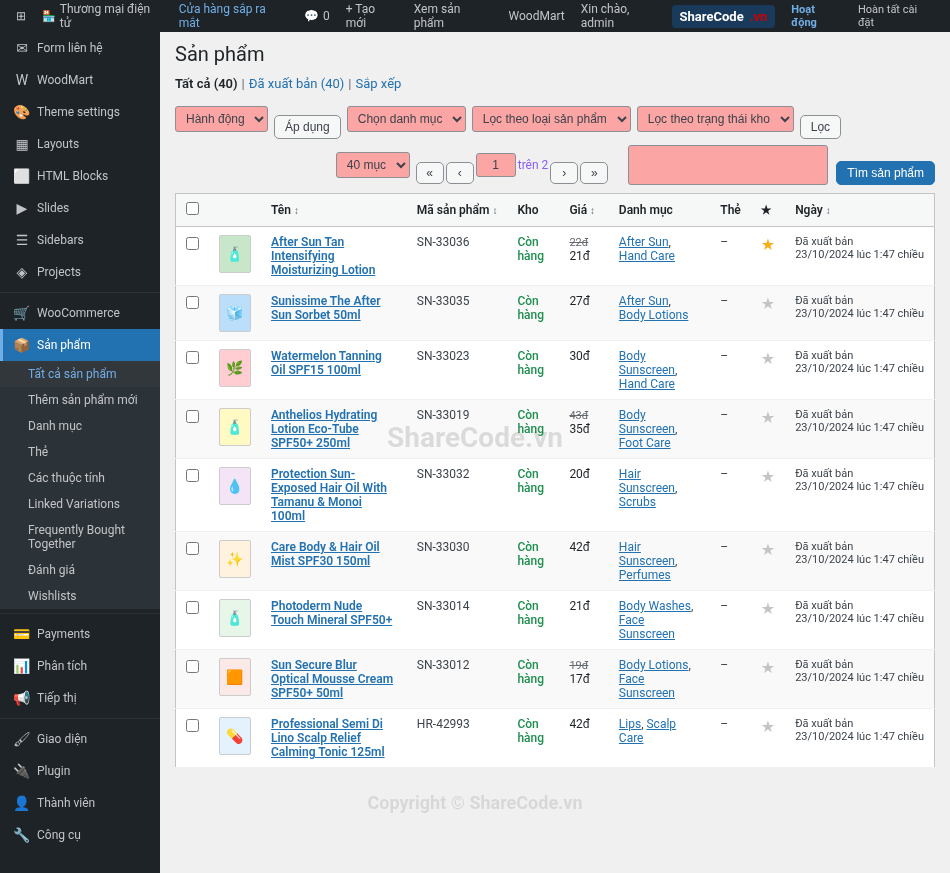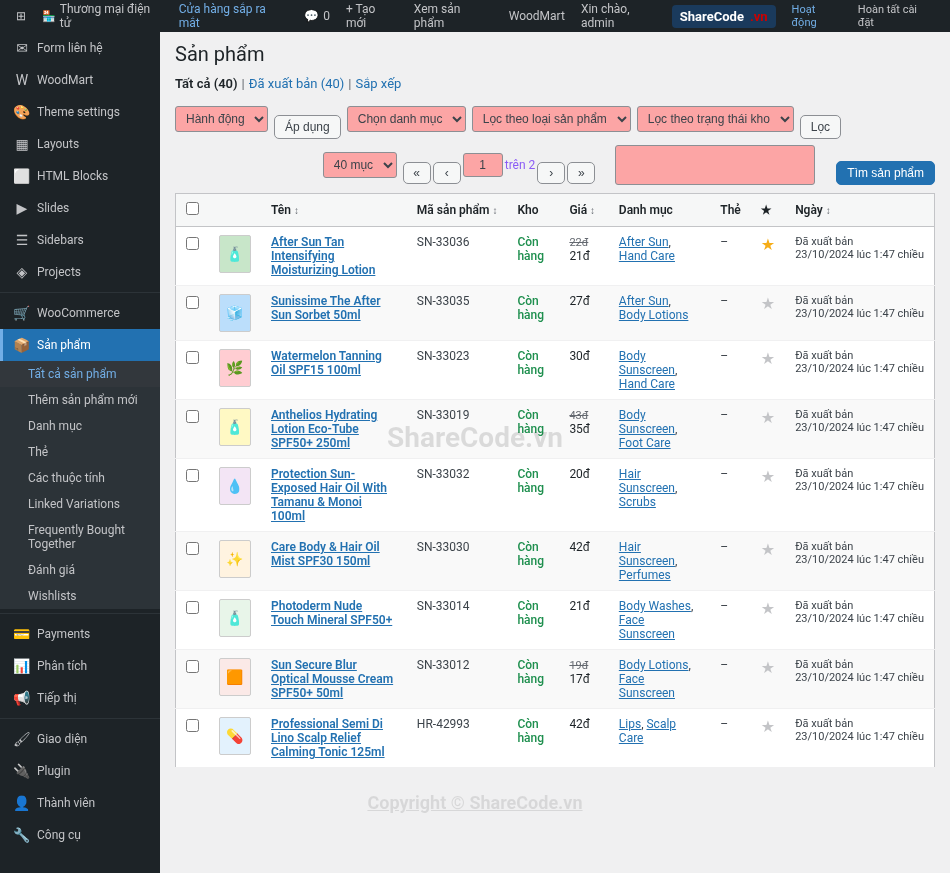--- a/index.html
+++ b/index.html
@@ -148,21 +148,21 @@
     .wp-list-table .product-thumb { width: 32px; height: 38px; background: #e0e0e0; border: 1px solid #ccc; border-radius: 2px; display: flex; align-items: center; justify-content: center; font-size: 16px; }
     .wp-list-table .product-name { color: #2271b1; font-weight: 600; cursor: pointer; }
     .wp-list-table .in-stock { color: #1e8f4e; font-weight: 500; }
     .wp-list-table .price-orig { color: #646970; text-decoration: line-through; font-size: 11px; }
     .wp-list-table .price-sale { color: #1d2327; font-size: 12px; }
     .wp-list-table .cat-link { color: #2271b1; cursor: pointer; }
     .wp-list-table .date-cell { font-size: 11px; color: #3c434a; white-space: nowrap; }
     .wp-list-table .star-btn { background: none; border: none; cursor: pointer; color: #c3c4c7; font-size: 16px; padding: 0; }
     .wp-list-table .star-btn.featured { color: #f6ad17; }
 
-    .search-input-wrap { display: flex; gap: 21px; padding-left: 14px; }
+    .search-input-wrap { display: flex; gap: 8px; padding-left: 14px; }
     .search-input-wrap input { width: 200px; }
 
     
     .watermark {
       position: fixed;
       top: 50%;
       left: 50%;
       transform: translate(-50%, -50%);
       font-size: 28px;
       color: rgba(0,0,0,0.12);
@@ -175,21 +175,20 @@
       position: fixed;
       bottom: 60px;
       left: 50%;
       transform: translateX(-50%);
       font-size: 18px;
       color: rgba(0,0,0,0.1);
       font-weight: bold;
       pointer-events: none;
       z-index: 100;
       white-space: nowrap;
-      text-decoration: underline;
     }
   </style>
 </head>
 <body>
 
 <div id="wpadminbar">
   <div class="ab-item">⊞</div>
   <div class="ab-item">
     <span style="font-size:11px;">🏪</span>
     <span>Thương mại điện tử</span>
@@ -211,21 +210,21 @@
     <span>WoodMart</span>
   </div>
   <div class="right">
     <div class="ab-item">
       <span>Xin chào, admin</span>
     </div>
     <div style="background:#1a3a5c; padding:4px 8px; border-radius:4px; display:flex; align-items:center; gap:6px; margin-right:8px;">
       <span style="color:#fff; font-weight:bold; font-size:13px;">ShareCode</span>
       <span style="color:#c00; font-weight:bold; font-size:13px;">.vn</span>
     </div>
-    <div class="ab-item" style="font-size:11px;color:#72aee6;">
+    <div class="ab-item" style="font-size:11px;color:#72aee6;font-weight:bold;">
       <span>Hoạt động</span>
     </div>
     <div class="ab-item" style="font-size:11px;">
       <span>Hoàn tất cài đặt</span>
     </div>
   </div>
 </div>
 
 <div id="wpwrap">
 

